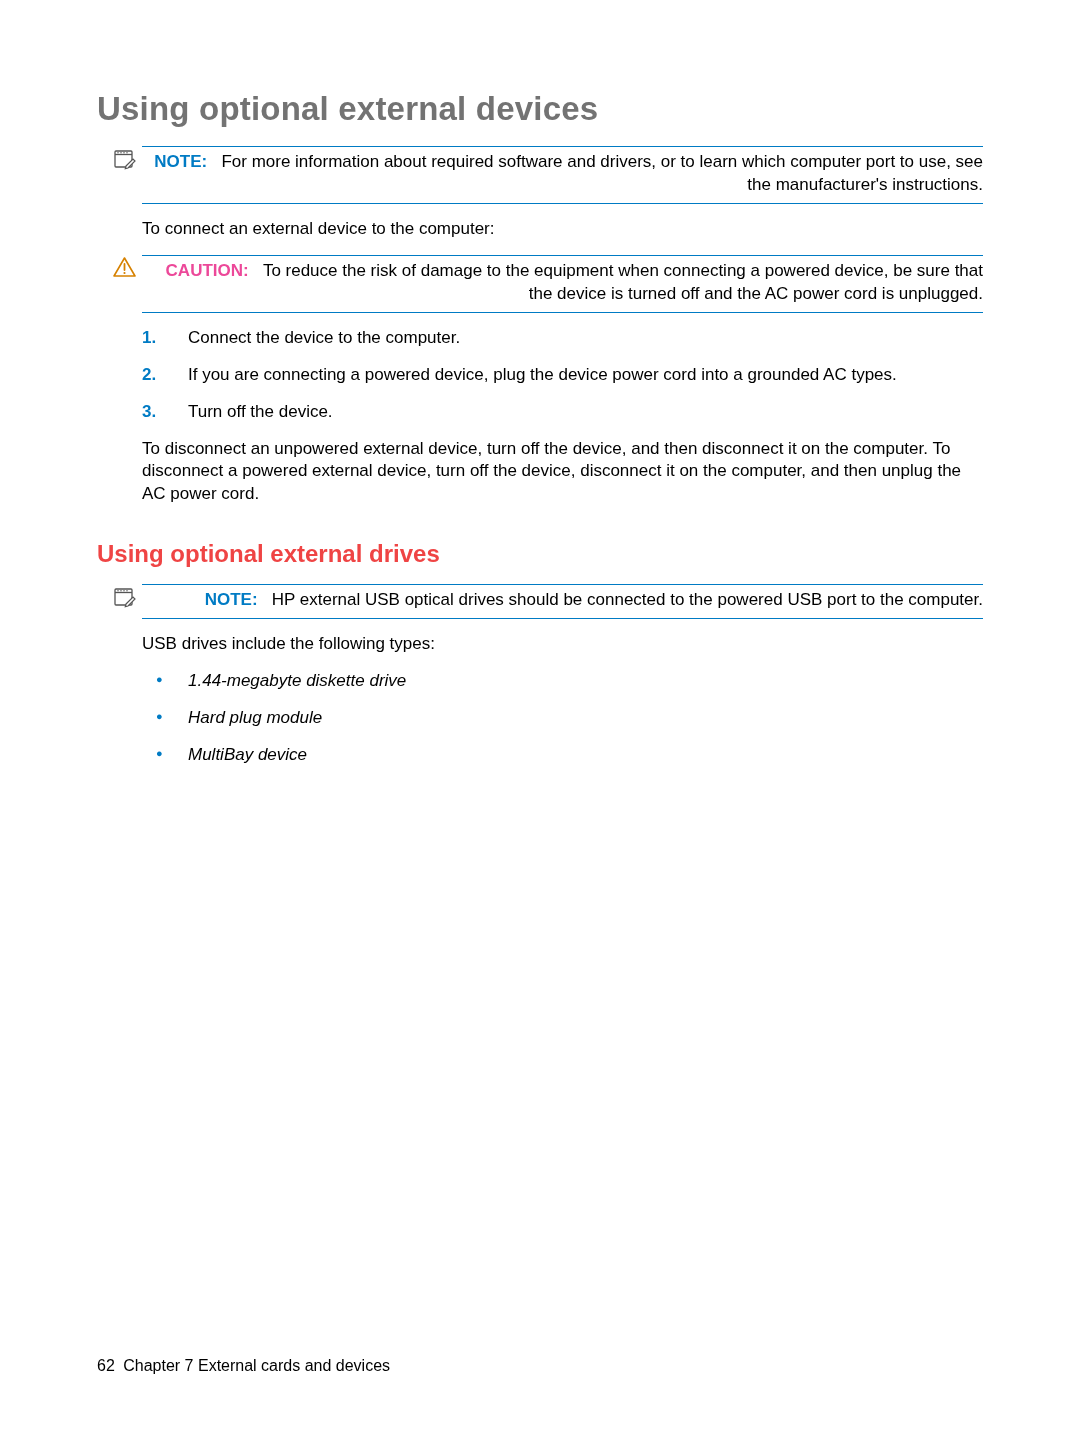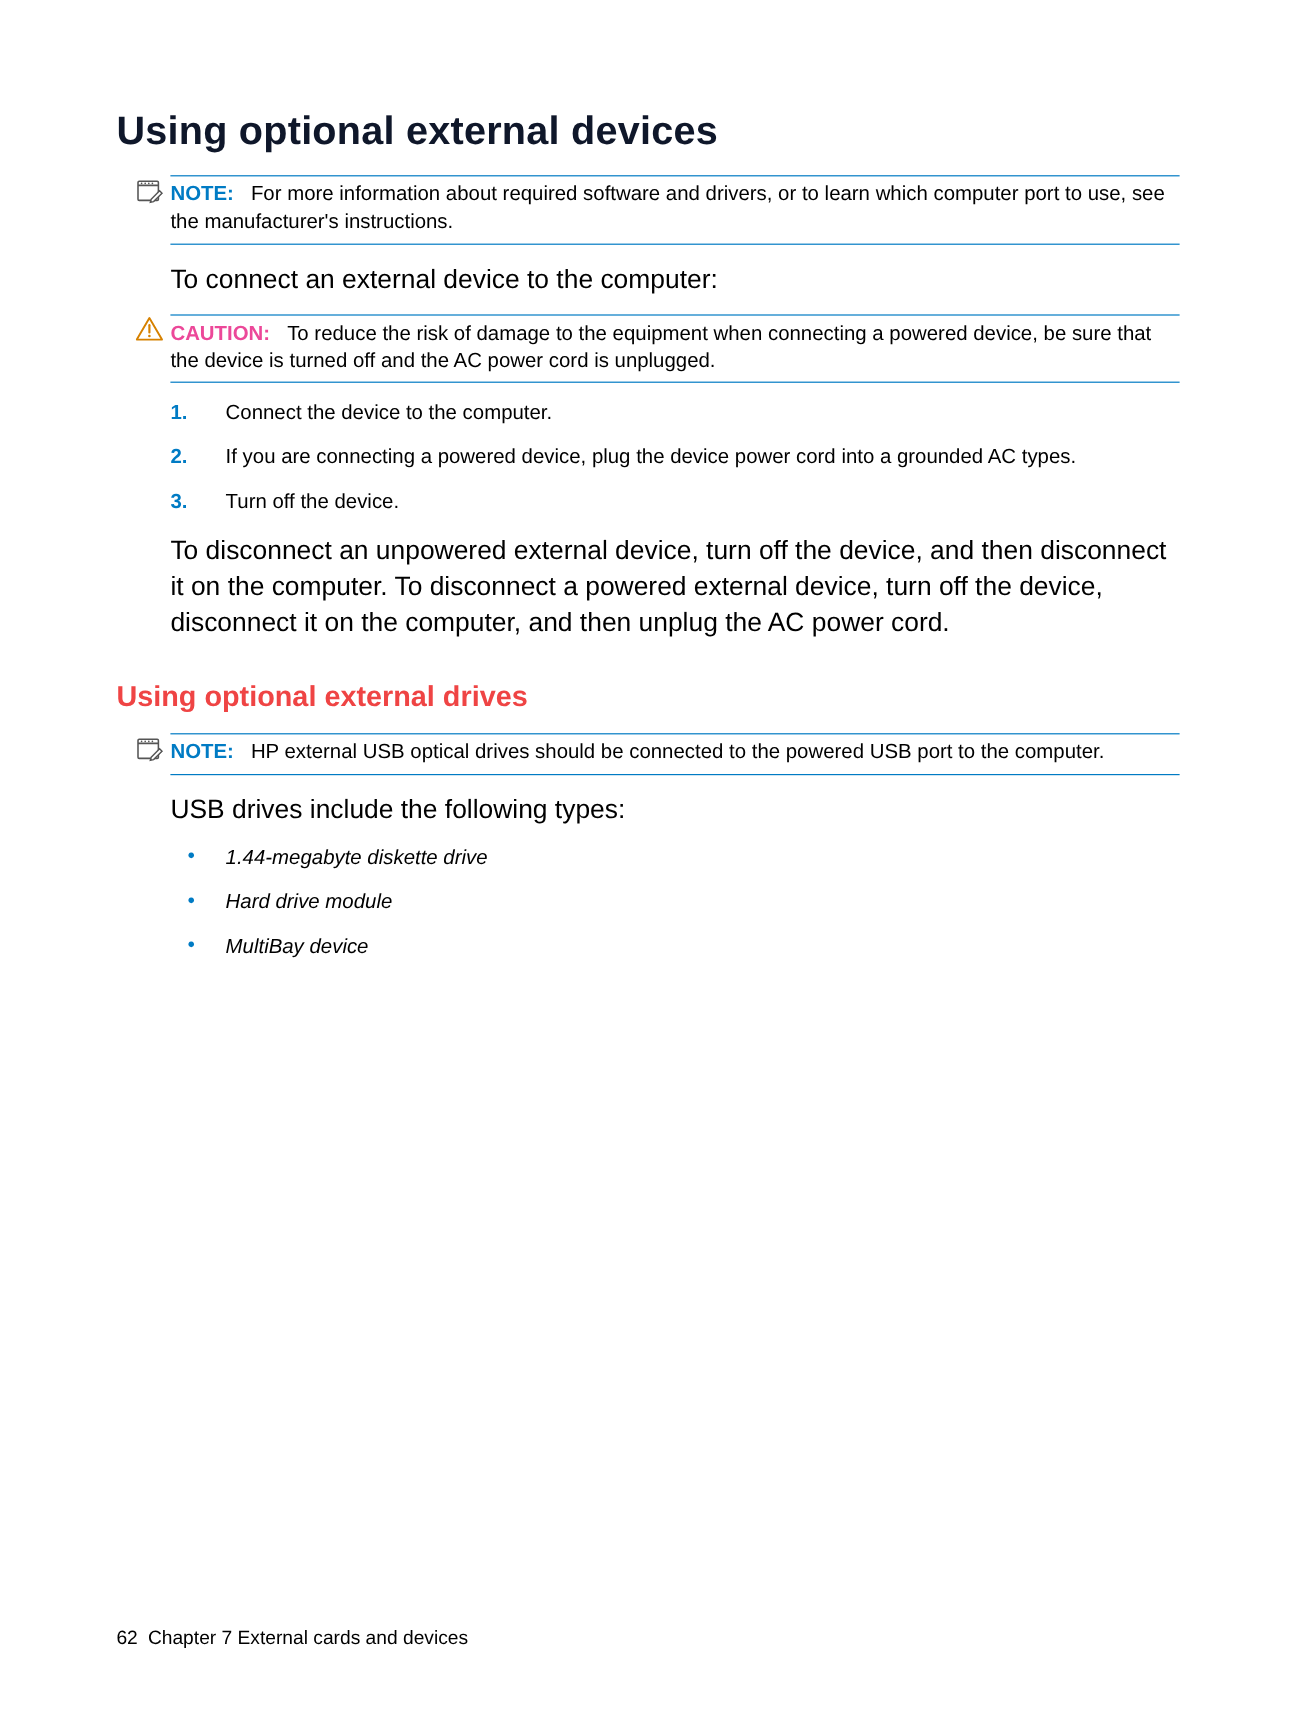--- a/index.html
+++ b/index.html
@@ -10,41 +10,42 @@
     color: #000;
   }
   .page {
     width: 1080px;
     height: 1437px;
     position: relative;
     box-sizing: border-box;
     padding: 90px 97px 0 97px;
   }
   .h1 {
-    color: #0f172a;
+    color: #737373;
     font-size: 33px;
     font-weight: bold;
     margin: 0 0 18px 0;
     letter-spacing: 0.2px;
   }
   .h2 {
     color: #ef4444;
     font-size: 24px;
     font-weight: bold;
     margin: 34px 0 16px 0;
   }
   .content {
     margin-left: 45px;
   }
   .callout {
     border-top: 1px solid #007bc4;
     border-bottom: 1px solid #007bc4;
     padding: 4px 0 6px 0;
     margin: 0 0 14px 0;
     position: relative;
+    text-align: right;
   }
   .callout .icon {
     position: absolute;
     left: -29px;
     top: 1px;
     width: 26px;
     text-align: center;
   }
   .callout .label {
     color: #007bc4;
@@ -52,21 +53,21 @@
     font-size: 17px;
   }
   .callout.caution .label {
     color: #ec4899;
   }
   .callout .text {
     font-size: 17px;
     line-height: 1.35;
   }
   .p {
-    font-size: 22px;
+    font-size: 17px;
     line-height: 1.35;
     margin: 0 0 14px 0;
   }
   ol.steps {
     list-style: none;
     padding: 0;
     margin: 0 0 14px 0;
   }
   ol.steps li {
     position: relative;
@@ -198,21 +199,21 @@
       <span class="text">
         <span class="label">NOTE:</span>
         &nbsp;&nbsp;<span>HP external USB optical drives should be connected to the powered USB port to the computer.</span>
       </span>
     </div>
 
     <div class="p">USB drives include the following types:</div>
 
     <ul class="bullets">
       <li>1.44-megabyte diskette drive</li>
-      <li>Hard drive module</li>
+      <li>Hard plug module</li>
       <li>MultiBay device</li>
     </ul>
   </div>
 
   <div class="footer">
     <span class="pn">62</span>
     <span>Chapter 7   External cards and devices</span>
   </div>
 
 </div>

